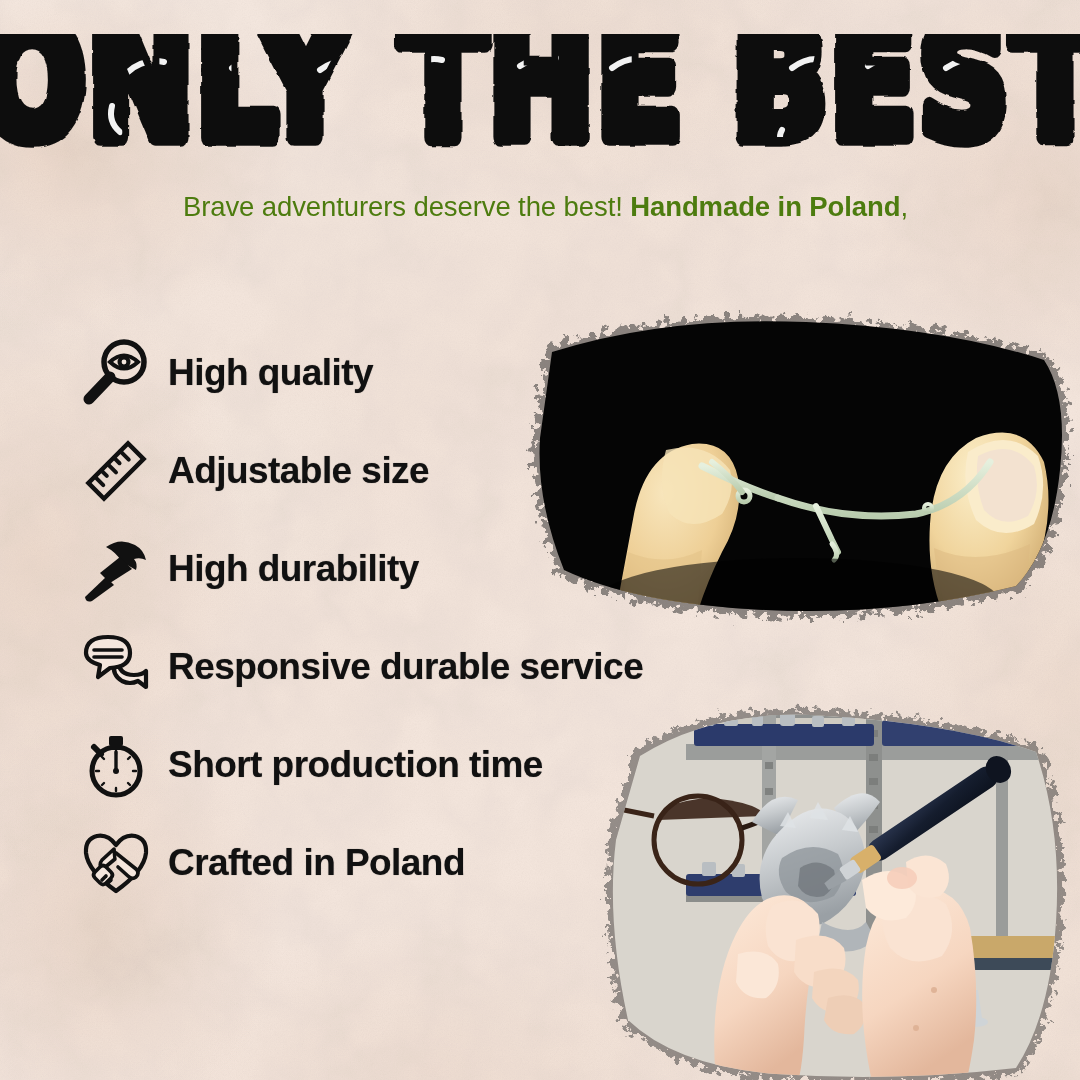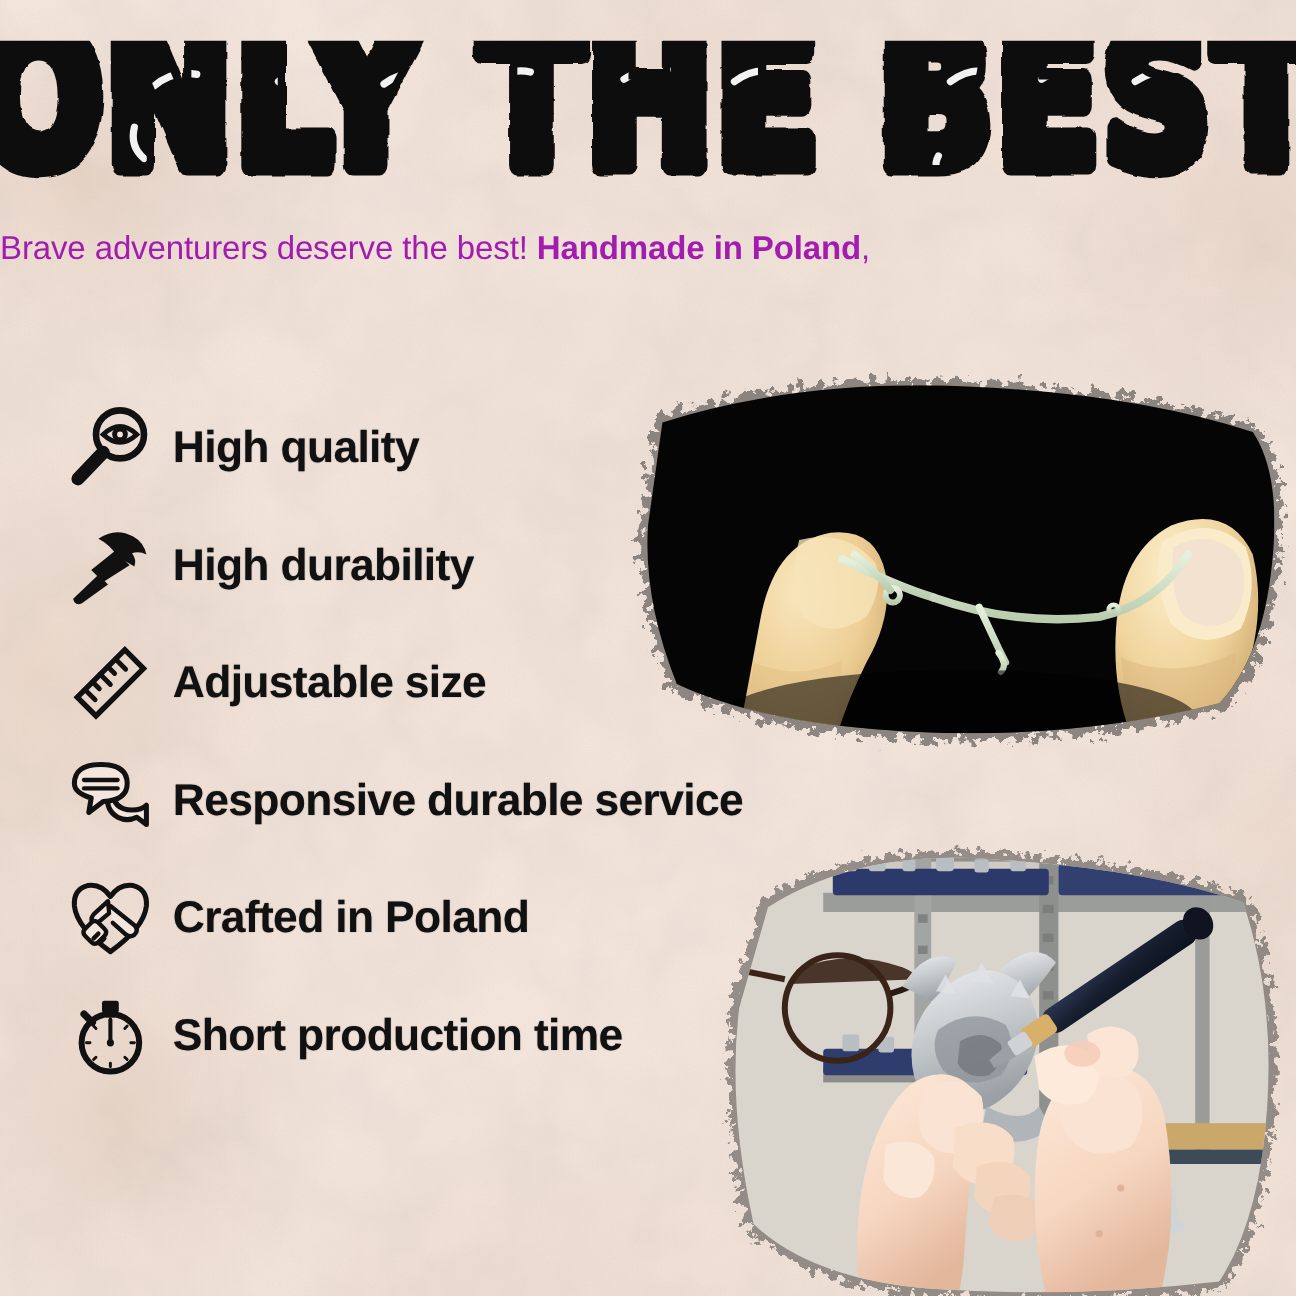--- a/index.html
+++ b/index.html
@@ -25,34 +25,34 @@
   }
   #bg-grain{position:absolute;inset:0;z-index:1;opacity:.30;mix-blend-mode:multiply;}
 
   
   #headline-wrap{position:absolute;left:0;top:34px;width:1080px;height:132px;z-index:6;}
   #headline-svg{display:block;width:1080px;height:132px;}
 
   
   #subtitle{
     position:absolute;left:0;top:188px;width:908px;z-index:6;
-    text-align:left;color:#a21caf;
+    text-align:right;color:#4d7c0f;
     font-size:27.5px;line-height:38px;letter-spacing:-.1px;font-weight:400;
   }
   #subtitle b{font-weight:700;}
 
   
   .photo{position:absolute;z-index:3;}
   #photo-top{left:516px;top:300px;width:564px;height:330px;}
   #photo-bottom{left:566px;top:690px;width:514px;height:390px;}
   .photo svg{display:block;width:100%;height:100%;}
 
   
   #feature-list{position:absolute;left:0;top:324px;width:800px;z-index:7;}
-  .feature-row{position:relative;height:98px;display:flex;align-items:center;padding-left:54px;}
+  .feature-row{position:relative;height:98px;display:flex;align-items:center;padding-left:78px;}
   .feature-icon{width:76px;height:76px;flex:0 0 76px;display:flex;align-items:center;justify-content:center;}
   .feature-icon svg{display:block;}
   .feature-label{
     margin-left:14px;color:#111111;font-weight:700;
     font-size:37px;letter-spacing:-.55px;white-space:nowrap;
     text-shadow:0 0 1px rgba(17,17,17,.45);
   }
 </style>
 </head>
 <body>
@@ -347,78 +347,62 @@
         <circle cx="44" cy="25" r="6.5" fill="#111"></circle>
         <circle cx="44" cy="25" r="2.4" fill="#f4e6dd"></circle>
       </svg>
     </div>
     <div class="feature-label">High quality</div>
   </div>
 
   <div class="feature-row">
     <div class="feature-icon">
       <svg width="72" height="72" viewBox="0 0 72 72">
-        <g fill="#111">
-          <path d="M26 14 Q40 4 55 12 Q64 17 66 27 Q60 24 54 26 Q58 31 56 37 L42 29 Q36 19 26 14 Z"></path>
-          <path d="M40 24 L52 36 L30 50 L20 40 Z"></path>
-          <path d="M26 44 L34 52 L12 68 Q6 70 5 64 Z"></path>
-        </g>
-      </svg>
-    </div>
-    <div class="feature-label">High durability</div>
-  </div>
-
-  <div class="feature-row">
-    <div class="feature-icon">
-      <svg width="72" height="72" viewBox="0 0 72 72">
         <g transform="rotate(-45 36 36)">
           <rect x="8" y="25" width="56" height="22" fill="none" stroke="#111" stroke-width="4.5"></rect>
           <g stroke="#111" stroke-width="4" stroke-linecap="round">
             <path d="M17 25 L17 37"></path>
               <path d="M26 25 L26 33"></path>
             <path d="M35 25 L35 37"></path>
               <path d="M44 25 L44 33"></path>
             <path d="M53 25 L53 37"></path>
           </g>
         </g>
       </svg>
     </div>
     <div class="feature-label">Adjustable size</div>
   </div>
 
   <div class="feature-row">
     <div class="feature-icon">
       <svg width="72" height="72" viewBox="0 0 72 72">
+        <g fill="#111">
+          <path d="M26 14 Q40 4 55 12 Q64 17 66 27 Q60 24 54 26 Q58 31 56 37 L42 29 Q36 19 26 14 Z"></path>
+          <path d="M40 24 L52 36 L30 50 L20 40 Z"></path>
+          <path d="M26 44 L34 52 L12 68 Q6 70 5 64 Z"></path>
+        </g>
+      </svg>
+    </div>
+    <div class="feature-label">High durability</div>
+  </div>
+
+  <div class="feature-row">
+    <div class="feature-icon">
+      <svg width="72" height="72" viewBox="0 0 72 72">
         <g fill="#f4e6dd" stroke="#111" stroke-width="4.2" stroke-linejoin="round">
           <path d="M38 28 Q38 44 54 44 Q62 44 66 40 L66 56 L58 50 Q50 54 42 50 Q32 44 34 32 Z"></path>
           <path d="M28 6 Q50 6 50 22 Q50 36 30 37 L18 46 L20 34 Q6 30 6 22 Q6 6 28 6 Z"></path>
         </g>
         <g stroke="#111" stroke-width="3.6" stroke-linecap="round">
           <path d="M14 19 L42 19"></path>
             <path d="M14 26 L42 26"></path>
         </g>
       </svg>
     </div>
     <div class="feature-label">Responsive durable service</div>
-  </div>
-
-  <div class="feature-row">
-    <div class="feature-icon">
-      <svg width="72" height="72" viewBox="0 0 72 72">
-        <path d="M36 64 Q8 44 6 26 Q5 12 17 9 Q28 7 36 18 Q44 7 55 9 Q67 12 66 26 Q64 44 36 64 Z" fill="none" stroke="#111" stroke-width="4.2" stroke-linejoin="round"></path>
-        <g fill="#f4e6dd" stroke="#111" stroke-width="3.6" stroke-linejoin="round" stroke-linecap="round">
-          <path d="M34 22 L22 33 Q18 38 23 42 L35 32 Z"></path>
-          <path d="M36 26 Q46 34 56 42 Q60 46 56 50 Q52 53 48 49 L38 40"></path>
-          <path d="M20 40 L15 45 Q12 48 15 51 L20 56 Q23 59 26 56 L31 51 Q34 48 31 45 L26 40 Q23 37 20 40 Z"></path>
-          <path d="M26 49 L22 53"></path>
-            <path d="M31 53 L27 57"></path>
-        </g>
-      </svg>
-    </div>
-    <div class="feature-label">Crafted in Poland</div>
   </div>
 
   <div class="feature-row">
     <div class="feature-icon">
       <svg width="72" height="72" viewBox="0 0 72 72">
         <circle cx="36" cy="42" r="24" fill="none" stroke="#111" stroke-width="5"></circle>
         <rect x="29" y="7" width="14" height="10" rx="2" fill="#111"></rect>
         <rect x="32" y="15" width="8" height="6" fill="#111"></rect>
         <path d="M14 18 L21 25" stroke="#111" stroke-width="6" stroke-linecap="round"></path>
         <path d="M36 42 L36 23" stroke="#111" stroke-width="3.4" stroke-linecap="round"></path>
@@ -431,13 +415,29 @@
           <path d="M50 28 L48 30"></path>
             <path d="M50 56 L48 54"></path>
           <path d="M22 56 L24 54"></path>
             <path d="M22 28 L24 30"></path>
         </g>
       </svg>
     </div>
     <div class="feature-label">Short production time</div>
   </div>
 
+  <div class="feature-row">
+    <div class="feature-icon">
+      <svg width="72" height="72" viewBox="0 0 72 72">
+        <path d="M36 64 Q8 44 6 26 Q5 12 17 9 Q28 7 36 18 Q44 7 55 9 Q67 12 66 26 Q64 44 36 64 Z" fill="none" stroke="#111" stroke-width="4.2" stroke-linejoin="round"></path>
+        <g fill="#f4e6dd" stroke="#111" stroke-width="3.6" stroke-linejoin="round" stroke-linecap="round">
+          <path d="M34 22 L22 33 Q18 38 23 42 L35 32 Z"></path>
+          <path d="M36 26 Q46 34 56 42 Q60 46 56 50 Q52 53 48 49 L38 40"></path>
+          <path d="M20 40 L15 45 Q12 48 15 51 L20 56 Q23 59 26 56 L31 51 Q34 48 31 45 L26 40 Q23 37 20 40 Z"></path>
+          <path d="M26 49 L22 53"></path>
+            <path d="M31 53 L27 57"></path>
+        </g>
+      </svg>
+    </div>
+    <div class="feature-label">Crafted in Poland</div>
+  </div>
+
 </div>
 
 </body></html>

